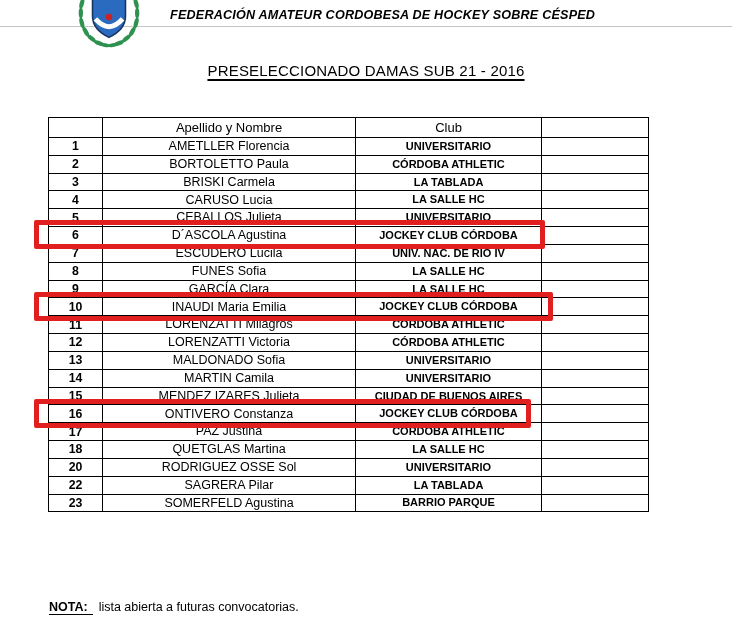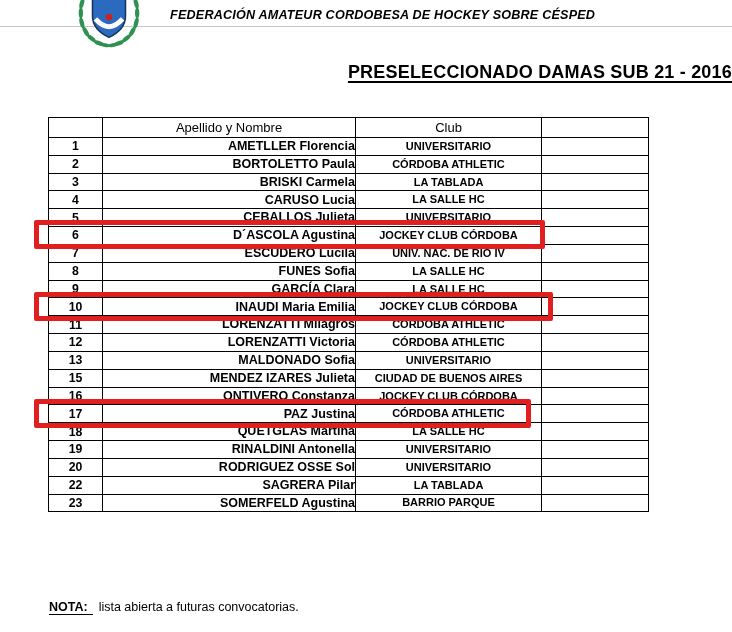--- a/index.html
+++ b/index.html
@@ -17,22 +17,22 @@
     background:#c4c4c4;
   }
   .logo{position:absolute;left:76px;top:-14px;z-index:3;}
   .org-name{
     position:absolute;left:170px;top:8px;width:560px;
     font-size:12.6px;font-weight:bold;font-style:italic;
     letter-spacing:.2px;white-space:nowrap;
   }
   .title{
     position:absolute;left:0;top:62px;width:732px;
-    text-align:right;
-    font-size:18px;font-weight:bold;
+    text-align:center;
+    font-size:15px;font-weight:normal;
     text-decoration:underline;
     text-decoration-thickness:1.5px;
     text-underline-offset:3px;
     letter-spacing:.2px;
   }
   
   table.roster{
     position:absolute;left:48px;top:117px;
     border-collapse:collapse;table-layout:fixed;
     width:600px;
@@ -43,21 +43,21 @@
   table.roster col.w-extra{width:107px;}
   table.roster th, table.roster td{
     border:1.5px solid #000;
     padding:0;line-height:1;overflow:hidden;white-space:nowrap;
   }
   table.roster thead tr{height:20px;}
   table.roster tbody tr{height:17.83px;}
   th.num-h{border:none;}
   th.name-h, th.club-h{font-size:13px;font-weight:normal;text-align:center;}
   td.c-num{font-size:12.3px;font-weight:bold;text-align:center;}
-  td.c-name{font-size:12.5px;font-weight:bold;text-align:right;padding-left:5px;}
+  td.c-name{font-size:12.5px;font-weight:normal;text-align:center;padding-left:5px;}
   td.c-club{font-size:11px;font-weight:bold;text-align:center;}
   
   .hl{
     position:absolute;z-index:5;box-sizing:border-box;
     border:5px solid var(--hl,#e11f1f);border-radius:2px;
     background:transparent;
   }
   .hl-a{left:34px;top:220px;width:511px;height:29px;}
   .hl-b{left:34px;top:292px;width:519px;height:29px;}
   .hl-c{left:34px;top:399px;width:497px;height:29px;}
@@ -191,20 +191,26 @@
       <td class="c-club">CÓRDOBA ATHLETIC</td>
       <td class="c-extra"></td>
     </tr>
         <tr>
       <td class="c-num">13</td>
       <td class="c-name">MALDONADO Sofia</td>
       <td class="c-club">UNIVERSITARIO</td>
       <td class="c-extra"></td>
     </tr>
         <tr>
+      <td class="c-num">14</td>
+      <td class="c-name">MARTIN Camila</td>
+      <td class="c-club">UNIVERSITARIO</td>
+      <td class="c-extra"></td>
+    </tr>
+        <tr>
       <td class="c-num">15</td>
       <td class="c-name">MENDEZ IZARES Julieta</td>
       <td class="c-club">CIUDAD DE BUENOS AIRES</td>
       <td class="c-extra"></td>
     </tr>
         <tr>
       <td class="c-num">16</td>
       <td class="c-name">ONTIVERO Constanza</td>
       <td class="c-club">JOCKEY CLUB CÓRDOBA</td>
       <td class="c-extra"></td>
@@ -215,26 +221,20 @@
       <td class="c-club">CÓRDOBA ATHLETIC</td>
       <td class="c-extra"></td>
     </tr>
         <tr>
       <td class="c-num">18</td>
       <td class="c-name">QUETGLAS Martina</td>
       <td class="c-club">LA SALLE HC</td>
       <td class="c-extra"></td>
     </tr>
         <tr>
-      <td class="c-num">19</td>
-      <td class="c-name">RINALDINI Antonella</td>
-      <td class="c-club">UNIVERSITARIO</td>
-      <td class="c-extra"></td>
-    </tr>
-        <tr>
       <td class="c-num">20</td>
       <td class="c-name">RODRIGUEZ OSSE Sol</td>
       <td class="c-club">UNIVERSITARIO</td>
       <td class="c-extra"></td>
     </tr>
         <tr>
       <td class="c-num">22</td>
       <td class="c-name">SAGRERA Pilar</td>
       <td class="c-club">LA TABLADA</td>
       <td class="c-extra"></td>

